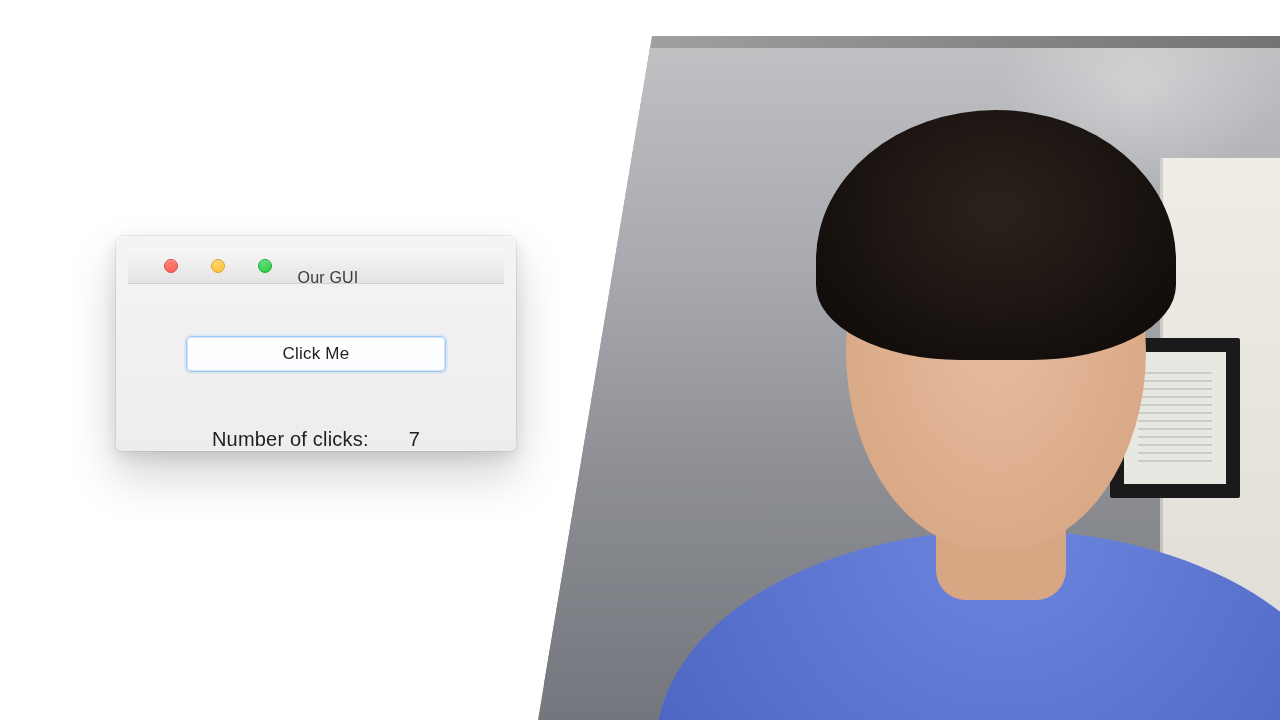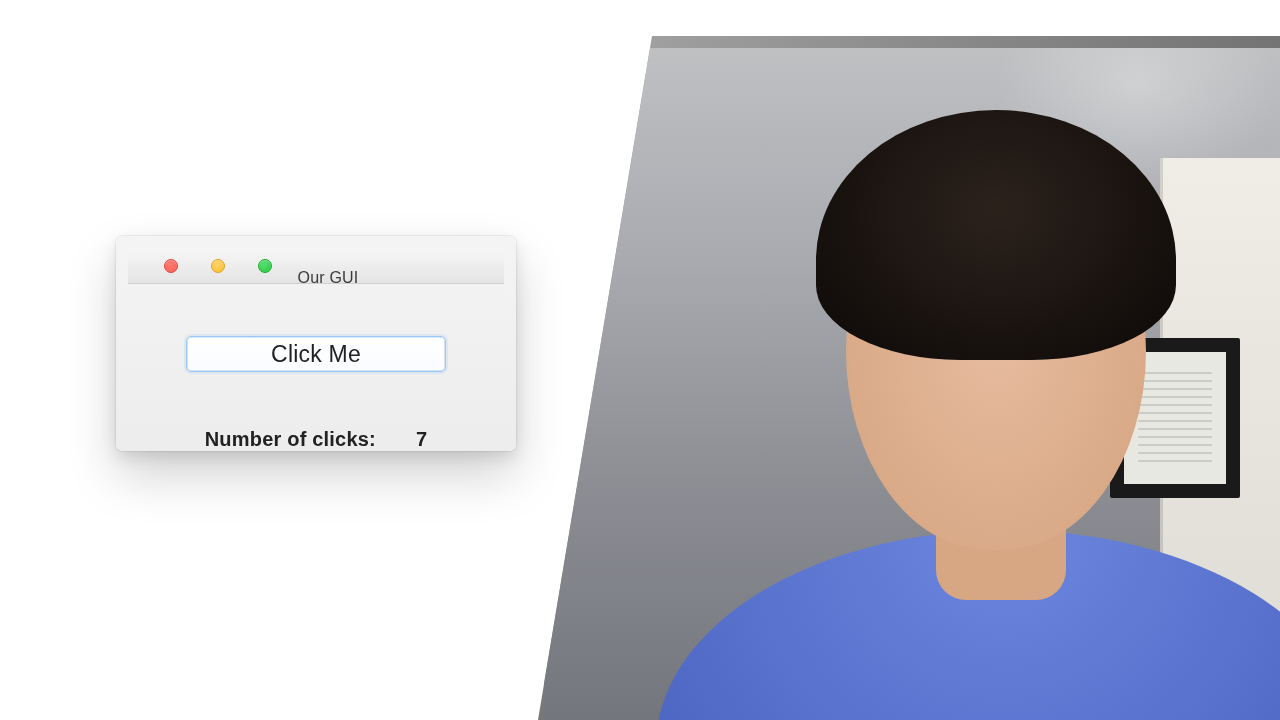--- a/index.html
+++ b/index.html
@@ -167,37 +167,37 @@
     }
     .click-button {
       width: 260px;
       height: 36px;
       border: 1.5px solid #9cc8f5;
       border-radius: 5px;
       background: linear-gradient(180deg, #ffffff, #fafcff);
       box-shadow:
         inset 0 0 0 1px rgba(140,185,235,0.35),
         0 0 0 2px rgba(120,175,235,0.15);
-      font-size: 23px;
+      font-size: 17px;
       font-family: inherit;
       color: #222;
       cursor: pointer;
       display: flex;
       align-items: center;
       justify-content: center;
       letter-spacing: 0.2px;
     }
     .status-line {
       font-size: 20px;
       color: #222;
       display: flex;
       align-items: center;
       gap: 22px;
       letter-spacing: 0.2px;
-      font-weight: 700;
+      font-weight: 400;
       text-align: right;
     }
     .status-count {
       margin-left: 6px;
     }
   </style>
 </head>
 <body>
 
 <div class="right-panel">

